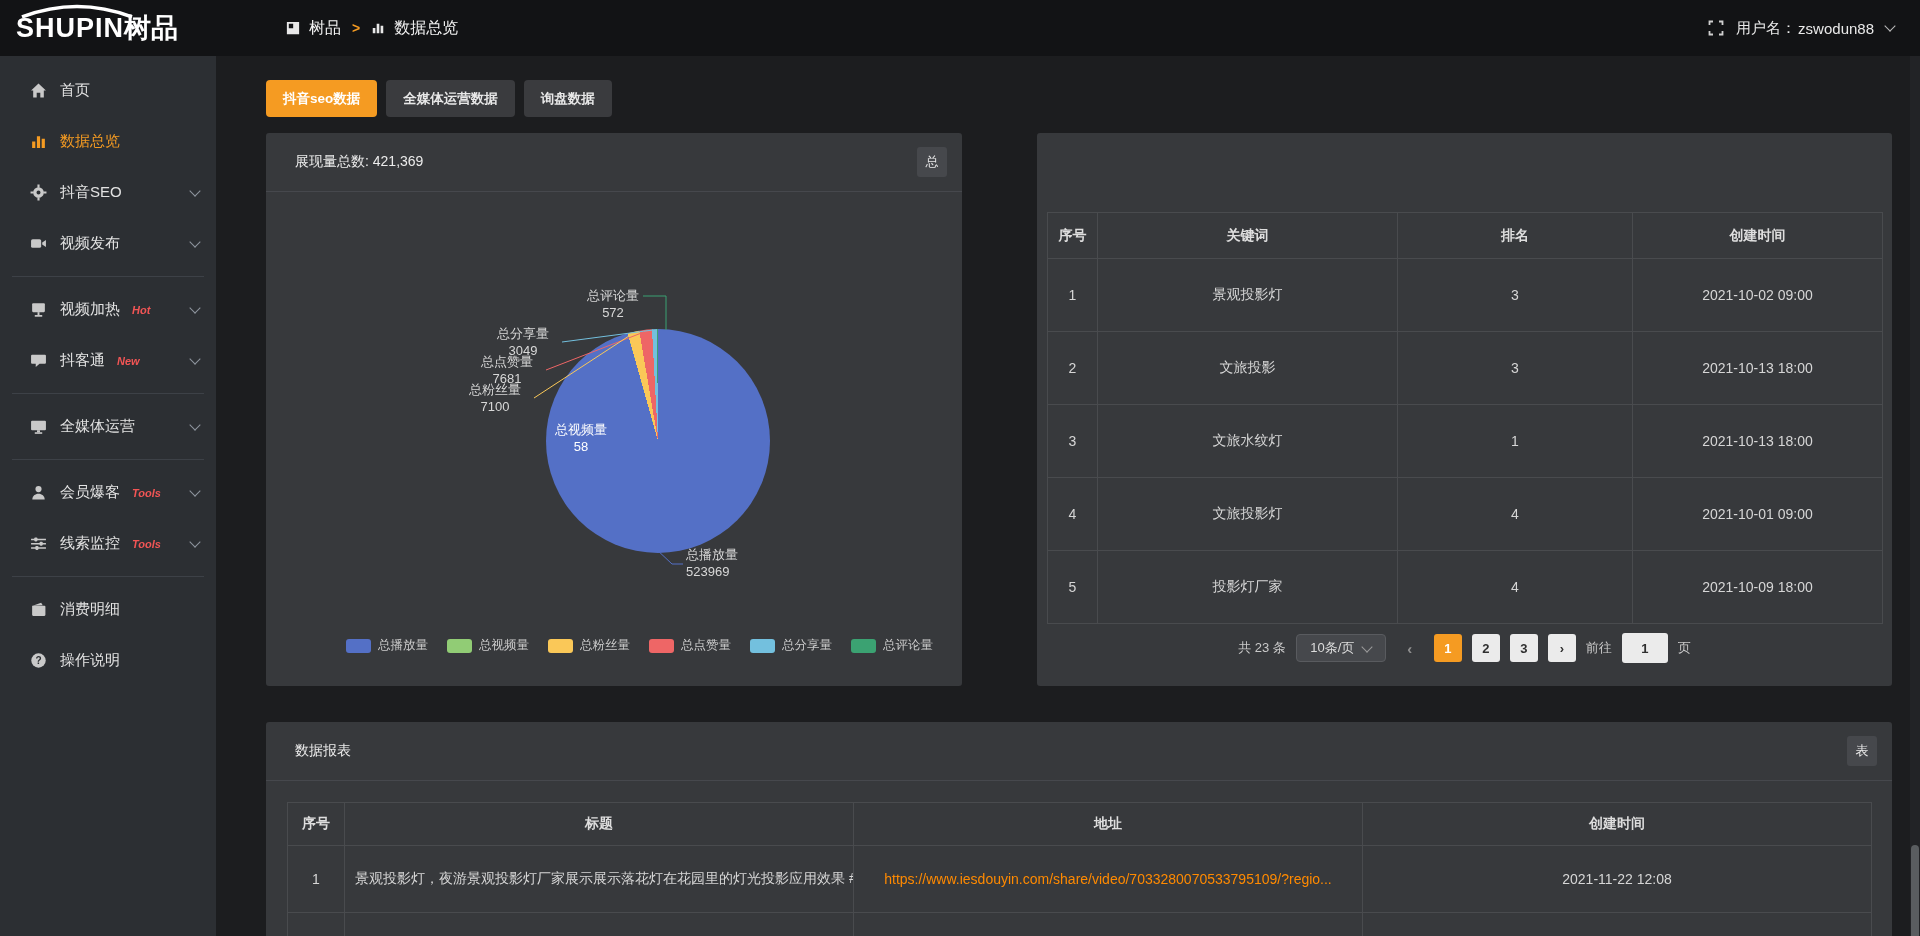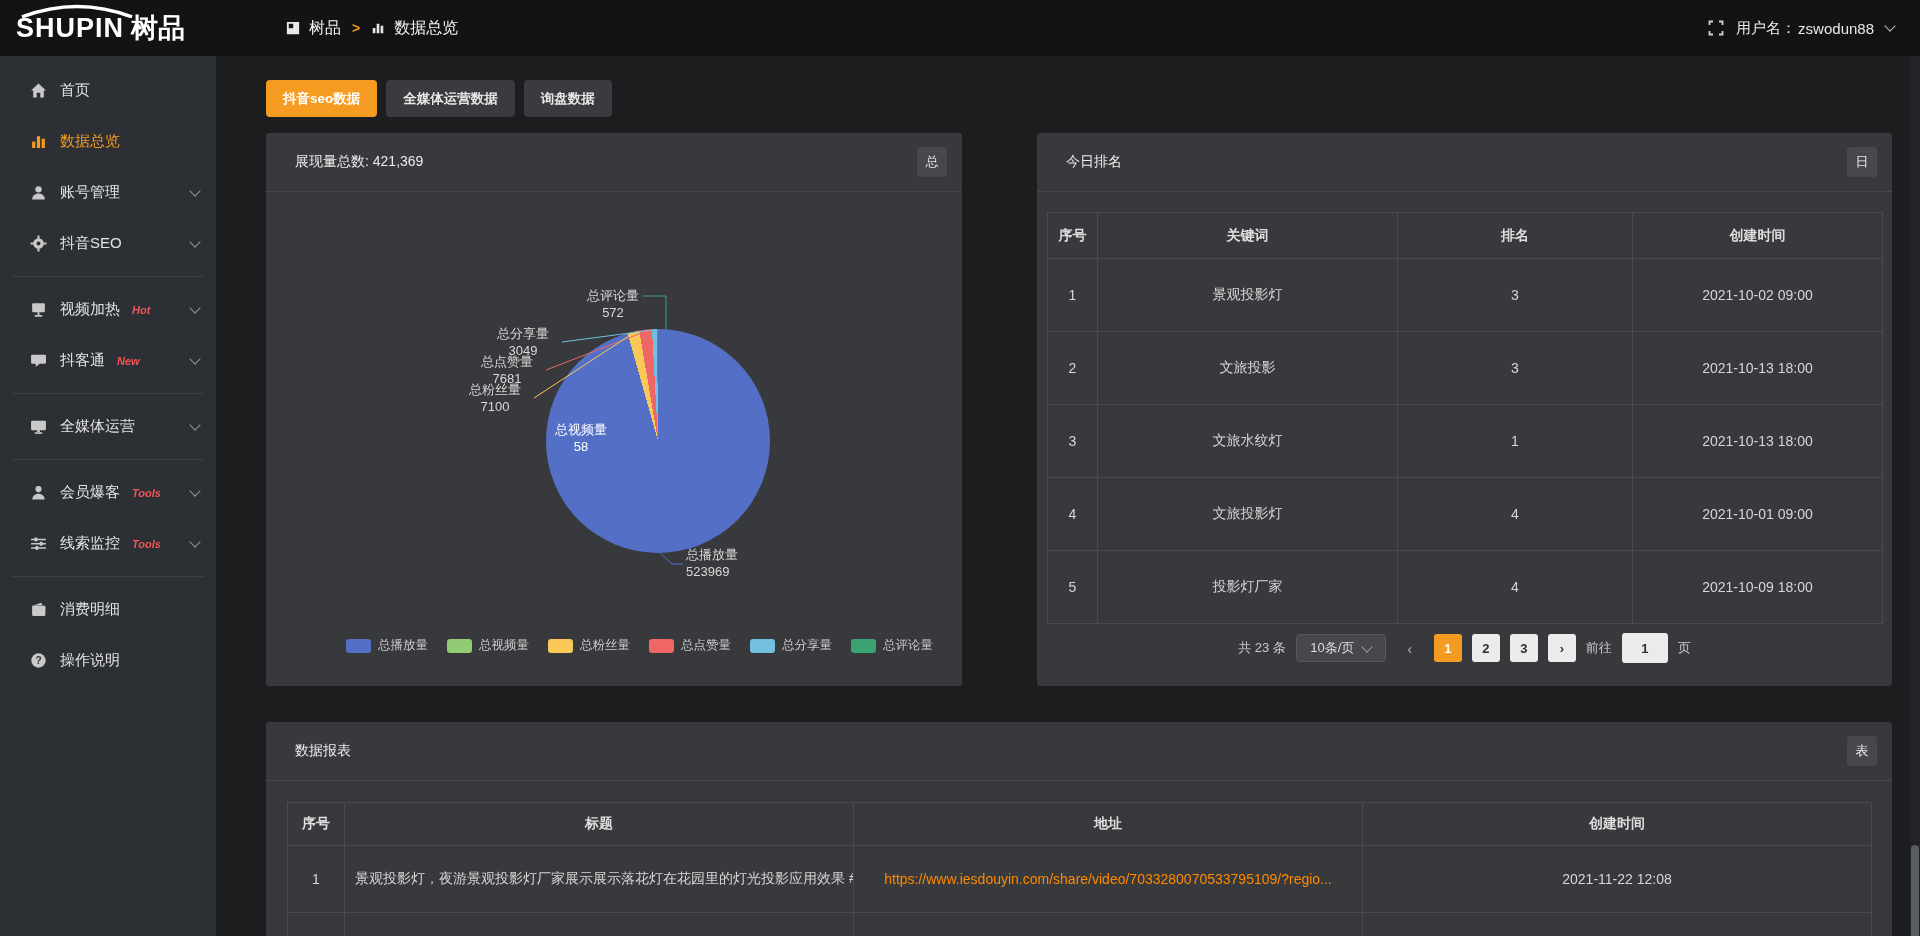--- a/index.html
+++ b/index.html
@@ -1,21 +1,21 @@
 <!DOCTYPE html>
 <html><head>
 <meta charset="utf-8">
 <style>
   html,body{margin:0;padding:0}
   body{width:1920px;height:936px;overflow:hidden;position:relative;background:#1c1d1f;
        font-family:"Liberation Sans","DejaVu Sans",sans-serif;-webkit-font-smoothing:antialiased}
 
   
   .topbar{position:absolute;left:0;top:0;width:1920px;height:56px;background:#121315;display:flex;align-items:center;z-index:6}
-  .logo{width:216px;box-sizing:border-box;padding-left:16px;display:flex;align-items:center;gap:7px;color:#fff}
+  .logo{width:216px;box-sizing:border-box;padding-left:16px;display:flex;align-items:center;color:#fff}
   .logo-mark{position:relative;display:inline-block}
   .logo-arc{position:absolute;left:2px;top:-9px;width:118px;height:14px}
   .logo-en{font-size:27px;font-weight:bold;letter-spacing:1px}
   .logo-cn{font-size:27px;font-weight:bold}
   .breadcrumb{margin-left:70px;display:flex;align-items:center;gap:9px;color:#f2f2f2;font-size:16px}
   .bc-sep{color:#f59b22;font-size:14px;font-weight:bold;margin:0 2px}
   .bc-icon{display:inline-flex;width:14px;height:14px;color:#e8e8e8}
   .user-area{margin-left:auto;margin-right:26px;display:flex;align-items:center;gap:12px;color:#e9e9e9;font-size:15px}
   .fs-icon{display:inline-flex;width:16px;height:16px;color:#cfcfcf;cursor:pointer}
   .chev-down{width:7px;height:7px;border-right:1.6px solid #bbb;border-bottom:1.6px solid #bbb;transform:rotate(45deg);margin-top:-4px}
@@ -149,35 +149,35 @@
       <span class="icon">
         <svg viewBox="0 0 16 16" width="17" height="17">
           <path fill="currentColor" d="M2 8h3v6H2zM6.5 3h3v11h-3zM11 5.5h3V14h-3z"></path>
         </svg>
       </span>
       <span>数据总览</span>
     </div>
     <div class="side-item">
       <span class="icon">
         <svg viewBox="0 0 16 16" width="17" height="17">
-          <circle fill="currentColor" cx="8" cy="5" r="3"></circle>
-          <path fill="currentColor" d="M2 14.5c0-3.4 2.7-5.6 6-5.6s6 2.2 6 5.6z"></path>
-        </svg>
-      </span>
-      <span>账号管理</span>
-      <span class="chev"></span>
-    </div>
-    <div class="side-item">
-      <span class="icon">
-        <svg viewBox="0 0 16 16" width="17" height="17">
           <path fill="currentColor" fill-rule="evenodd" d="M8 3a5 5 0 1 0 0 10A5 5 0 0 0 8 3zm0 3.1a1.9 1.9 0 1 1 0 3.8 1.9 1.9 0 0 1 0-3.8z"></path>
           <path fill="currentColor" d="M7 .5h2v3H7zM7 12.5h2v3H7zM.5 7h3v2h-3zM12.5 7h3v2h-3z"></path>
         </svg>
       </span>
       <span>抖音SEO</span>
+      <span class="chev"></span>
+    </div>
+    <div class="side-item">
+      <span class="icon">
+        <svg viewBox="0 0 16 16" width="17" height="17">
+          <rect fill="currentColor" x="1" y="4" width="9.5" height="8" rx="1.5"></rect>
+          <path fill="currentColor" d="M11.5 7l3.5-2.3v6.6L11.5 9z"></path>
+        </svg>
+      </span>
+      <span>视频发布</span>
       <span class="chev"></span>
     </div>
     <div class="side-divider"></div>
     <div class="side-item">
       <span class="icon">
         <svg viewBox="0 0 16 16" width="17" height="17">
           <rect fill="currentColor" x="2" y="2" width="12" height="8.5" rx="1"></rect>
           <rect fill="currentColor" x="7.1" y="10.5" width="1.8" height="3"></rect>
           <rect fill="currentColor" x="4.5" y="13.2" width="7" height="1.6"></rect>
         </svg>
@@ -321,24 +321,20 @@
         </div>
         <div class="legend-item">
           <span class="legend-swatch" style="background:#3ba272"></span>
           <span>总评论量</span>
         </div>
       </div>
   </div>
 </div>
 
 <div class="panel panel-ranking">
-  <div class="panel-head">
-    <span>今日排名</span>
-    <span class="corner-btn">日</span>
-  </div>
   <table class="rank-table">
     <colgroup>
         <col style="width:50px">
         <col style="width:300px">
         <col style="width:235px">
         <col style="width:250px">
       </colgroup>
     <thead>
         <tr id="rank-head">
           <th>序号</th>

